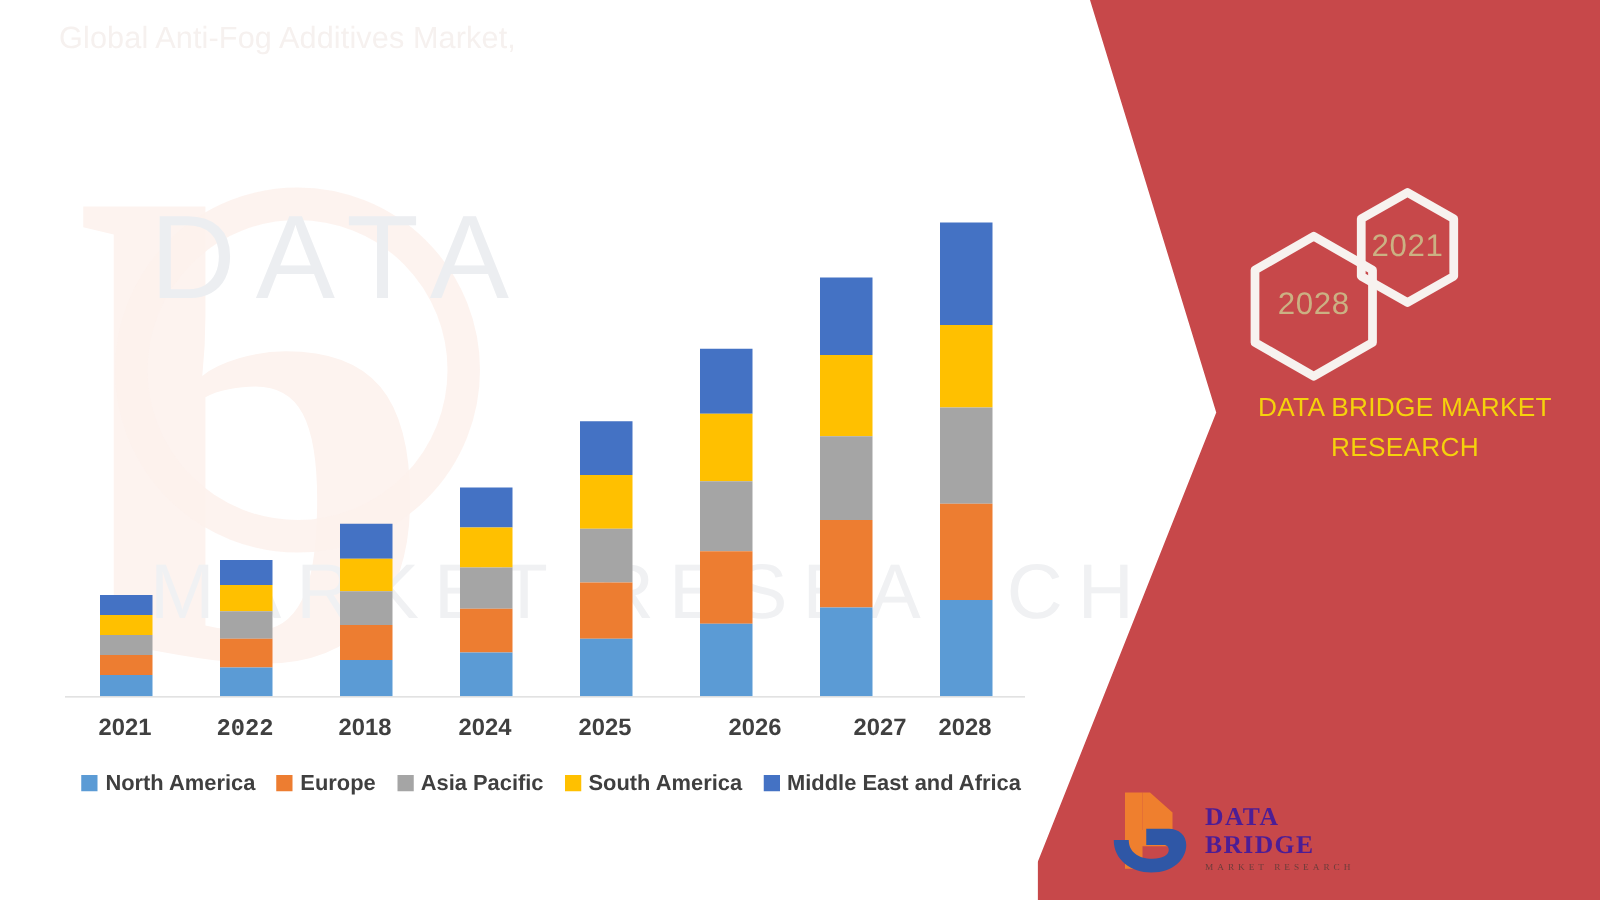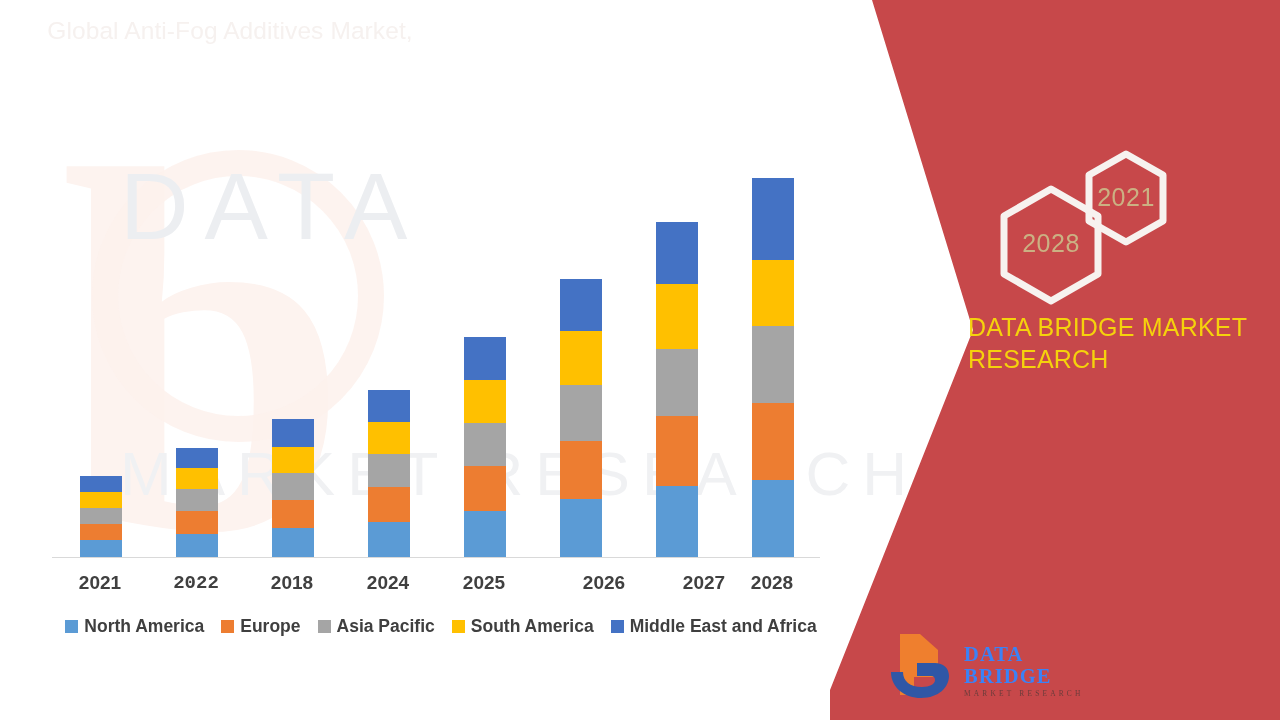--- a/index.html
+++ b/index.html
@@ -64,22 +64,23 @@
   #hex-2021 { left: 1084px; top: 150px; width: 84px; height: 96px; }
   #hex-2021 .hex-label { top: 33px; }
   #hex-2028 { left: 998px; top: 184px; width: 106px; height: 122px; }
   #hex-2028 .hex-label { top: 45px; }
 
   #brand-name {
     position: absolute;
     top: 311px;
     left: 968px;
     width: 312px;
+    text-align: center;
     color: #f5d20c;
-    font-size: 25px;
+    font-size: 21px;
     line-height: 32px;
     letter-spacing: .2px;
     z-index: 7;
   }
 
   
   #logo {
     position: absolute;
     left: 888px;
     top: 630px;
@@ -94,21 +95,21 @@
     width: 78px;
     height: 72px;
   }
   #logo-text {
     position: absolute;
     left: 76px;
     top: 13px;
     width: 140px;
   }
   #logo-text .lt-main {
-    color: #3b82f6;
+    color: #4c1d95;
     font-size: 20.5px;
     letter-spacing: 1.1px;
     line-height: 22px;
     font-family: "Liberation Serif", serif;
     font-weight: 700;
   }
   #logo-text .lt-sub {
     color: #5a3a38;
     font-size: 7.4px;
     letter-spacing: 3.2px;

